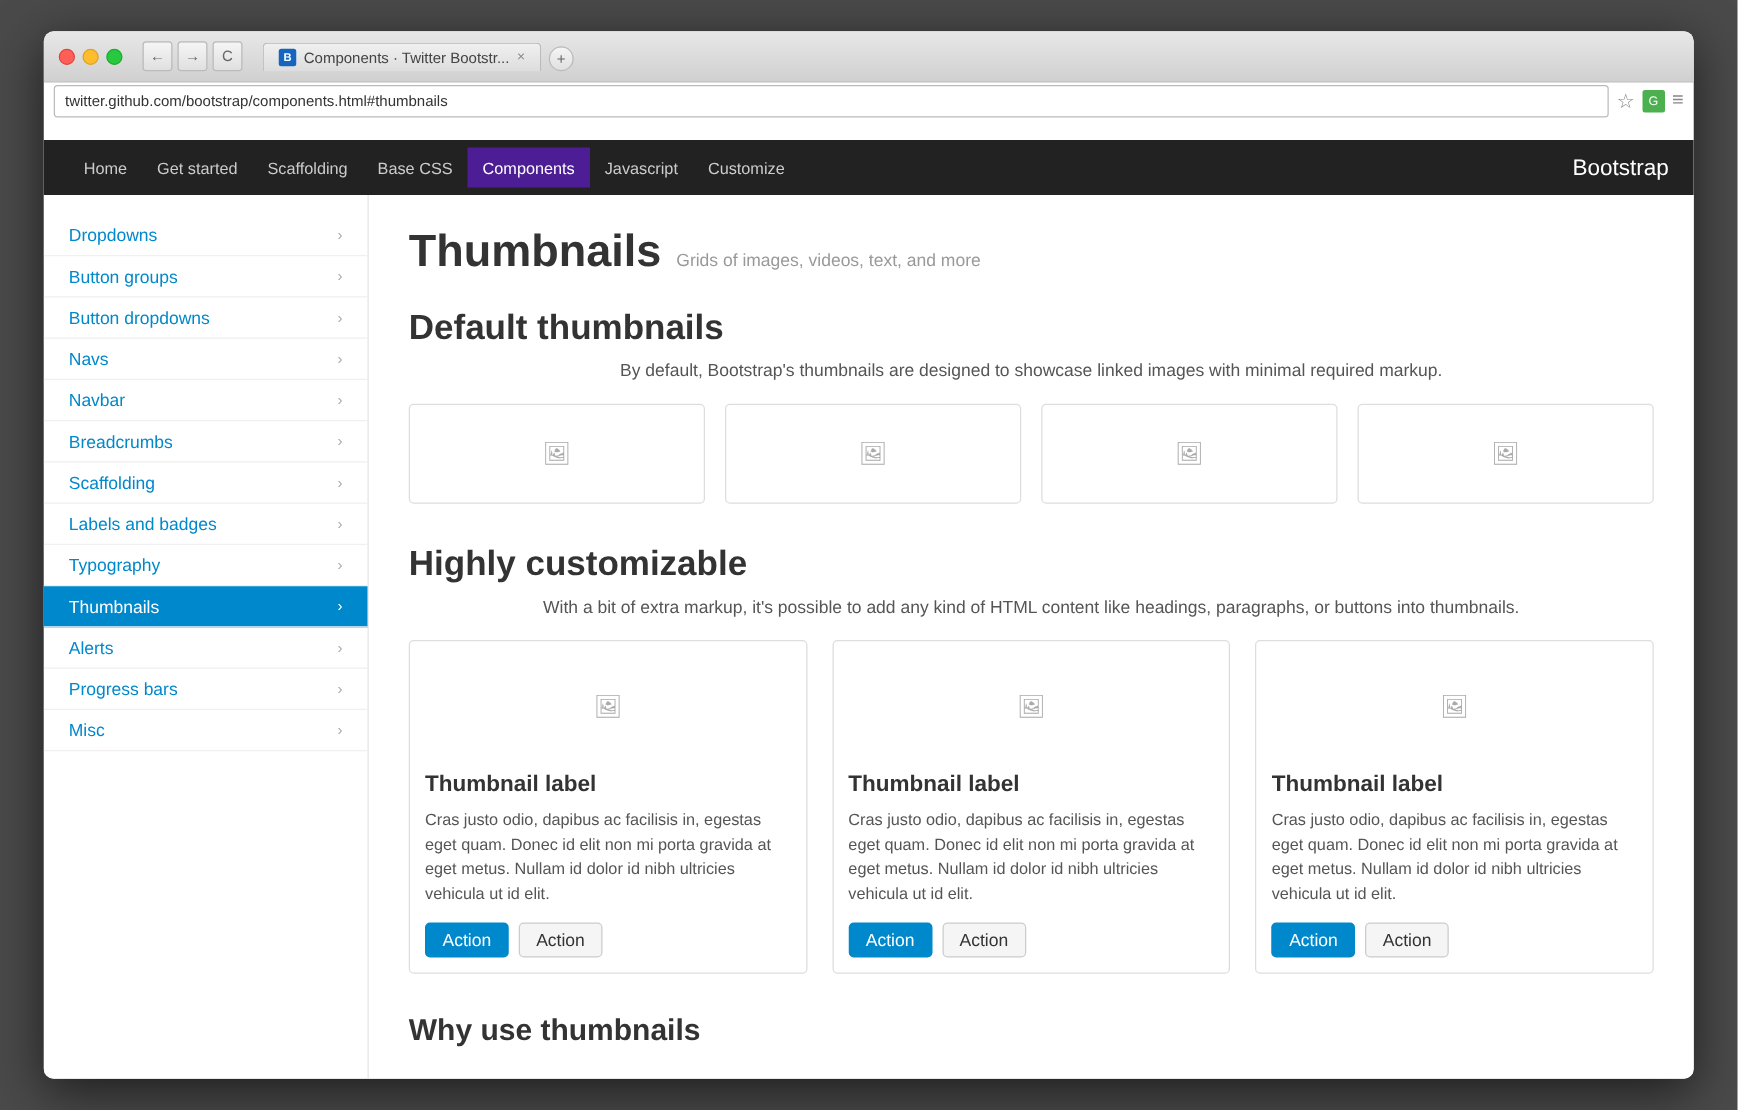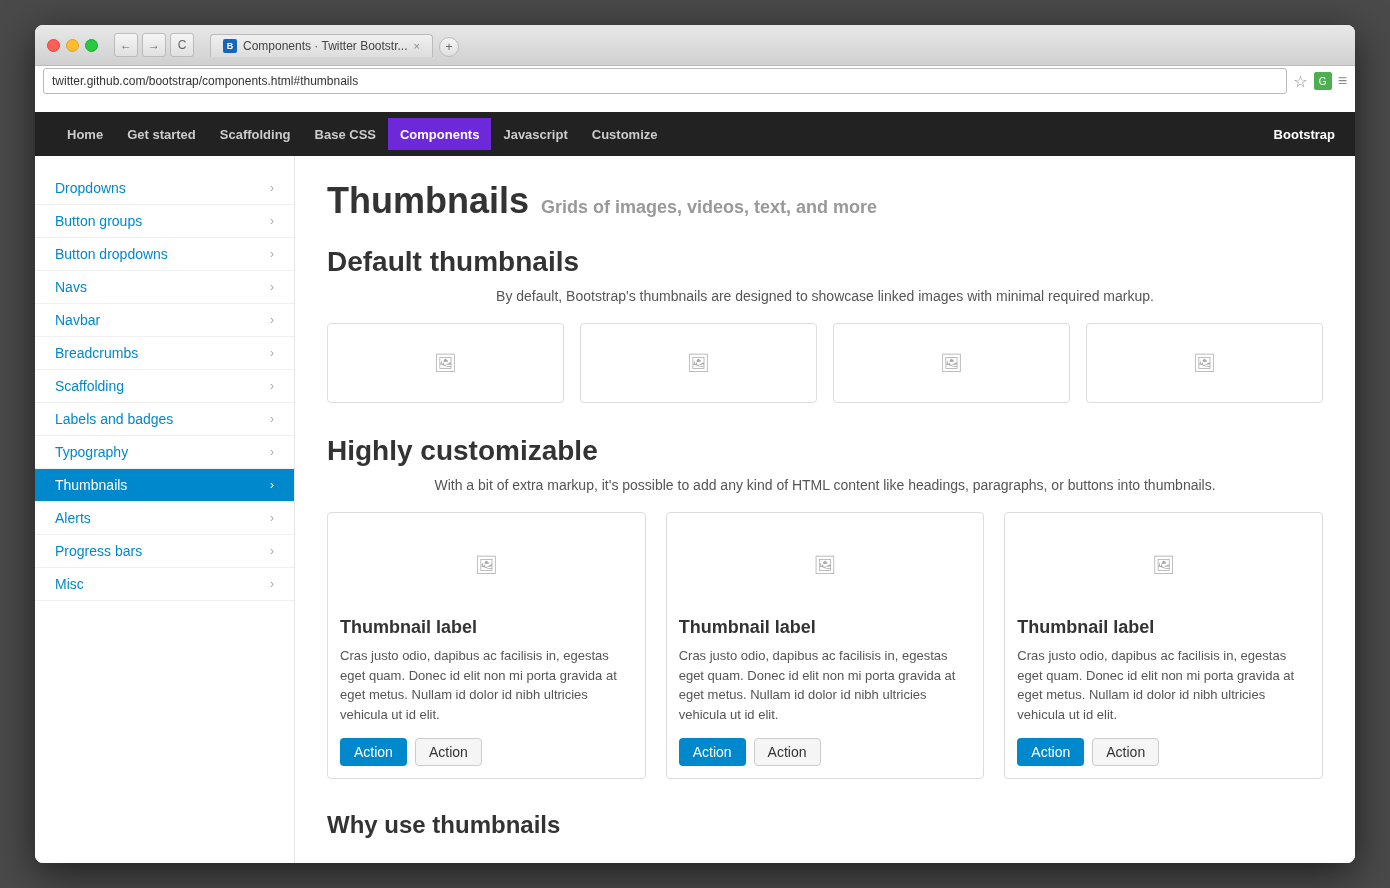--- a/index.html
+++ b/index.html
@@ -124,41 +124,40 @@
     
     .bs-navbar {
       background: #222;
       padding: 0 20px;
       display: flex;
       align-items: center;
       height: 44px;
     }
     .bs-navbar-brand {
       color: #fff;
-      font-size: 13px;
-      font-weight: bold;
+      font-size: 18px;
+      font-weight: normal;
       margin-left: auto;
     }
     .bs-navbar-nav {
       display: flex;
       gap: 0;
     }
     .bs-nav-item {
       padding: 0 12px;
       height: 32px;
       display: flex; align-items: center;
       color: #ccc;
       font-size: 13px;
       cursor: pointer;
       text-decoration: none;
-      font-weight: bold;
     }
     .bs-nav-item.active {
       color: #fff;
-      background: #6d28d9;
+      background: #4c1d95;
     }
 
     
     .main-wrapper {
       display: flex;
       background: #fff;
       min-height: 600px;
     }
 
     
@@ -202,23 +201,23 @@
       gap: 12px;
       margin-bottom: 24px;
     }
     .page-title {
       font-size: 36px;
       font-weight: bold;
       color: #333;
       font-family: "Helvetica Neue", sans-serif;
     }
     .page-subtitle {
-      font-size: 18px;
+      font-size: 14px;
       color: #999;
-      font-weight: bold;
+      font-weight: normal;
     }
 
     .section-title {
       font-size: 28px;
       font-weight: bold;
       color: #333;
       margin-top: 16px;
       margin-bottom: 8px;
     }
     .section-desc {

